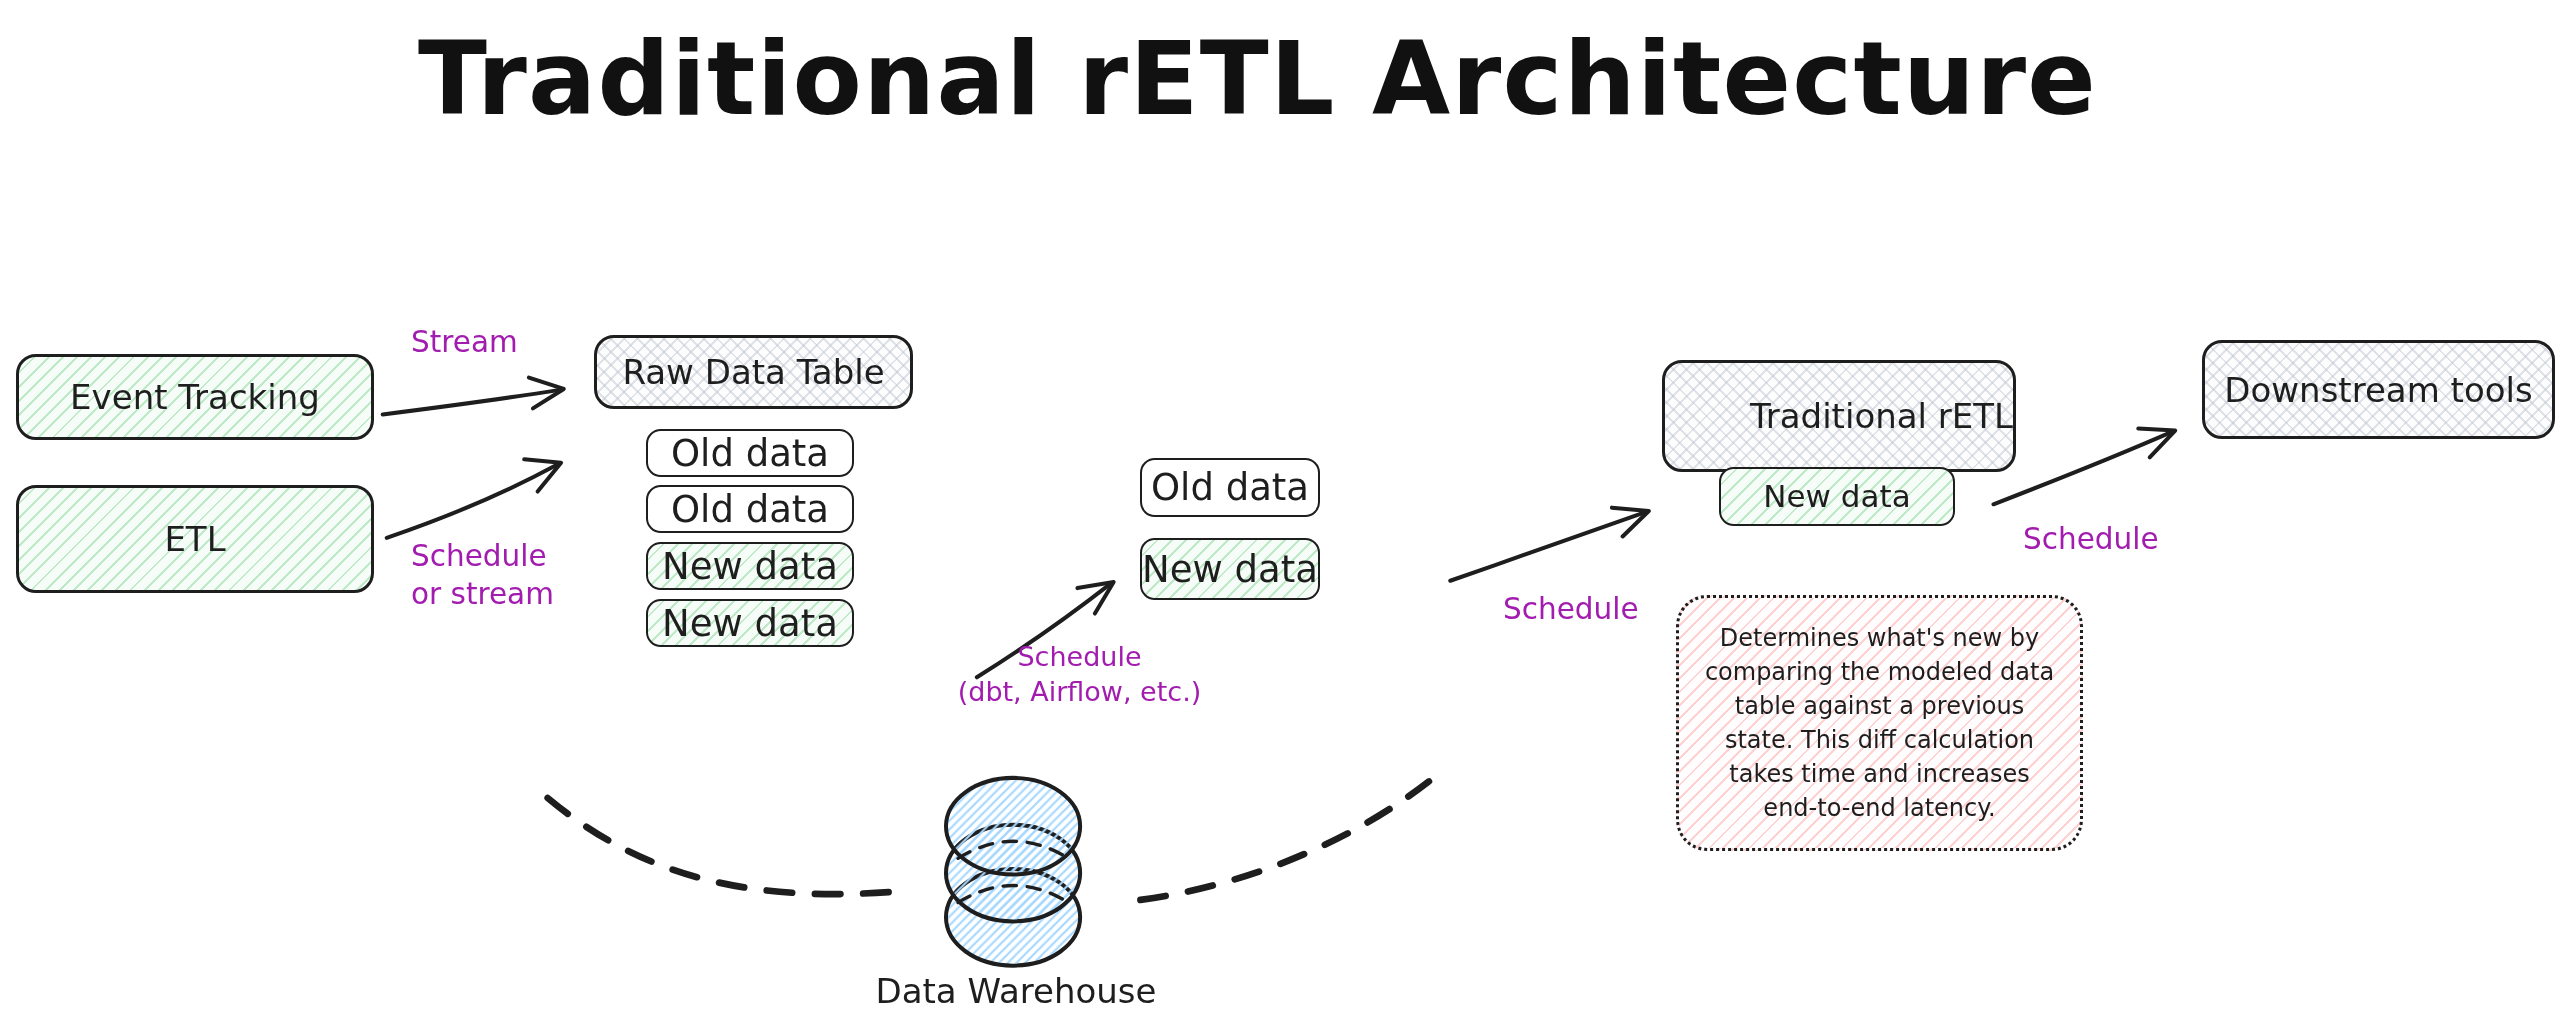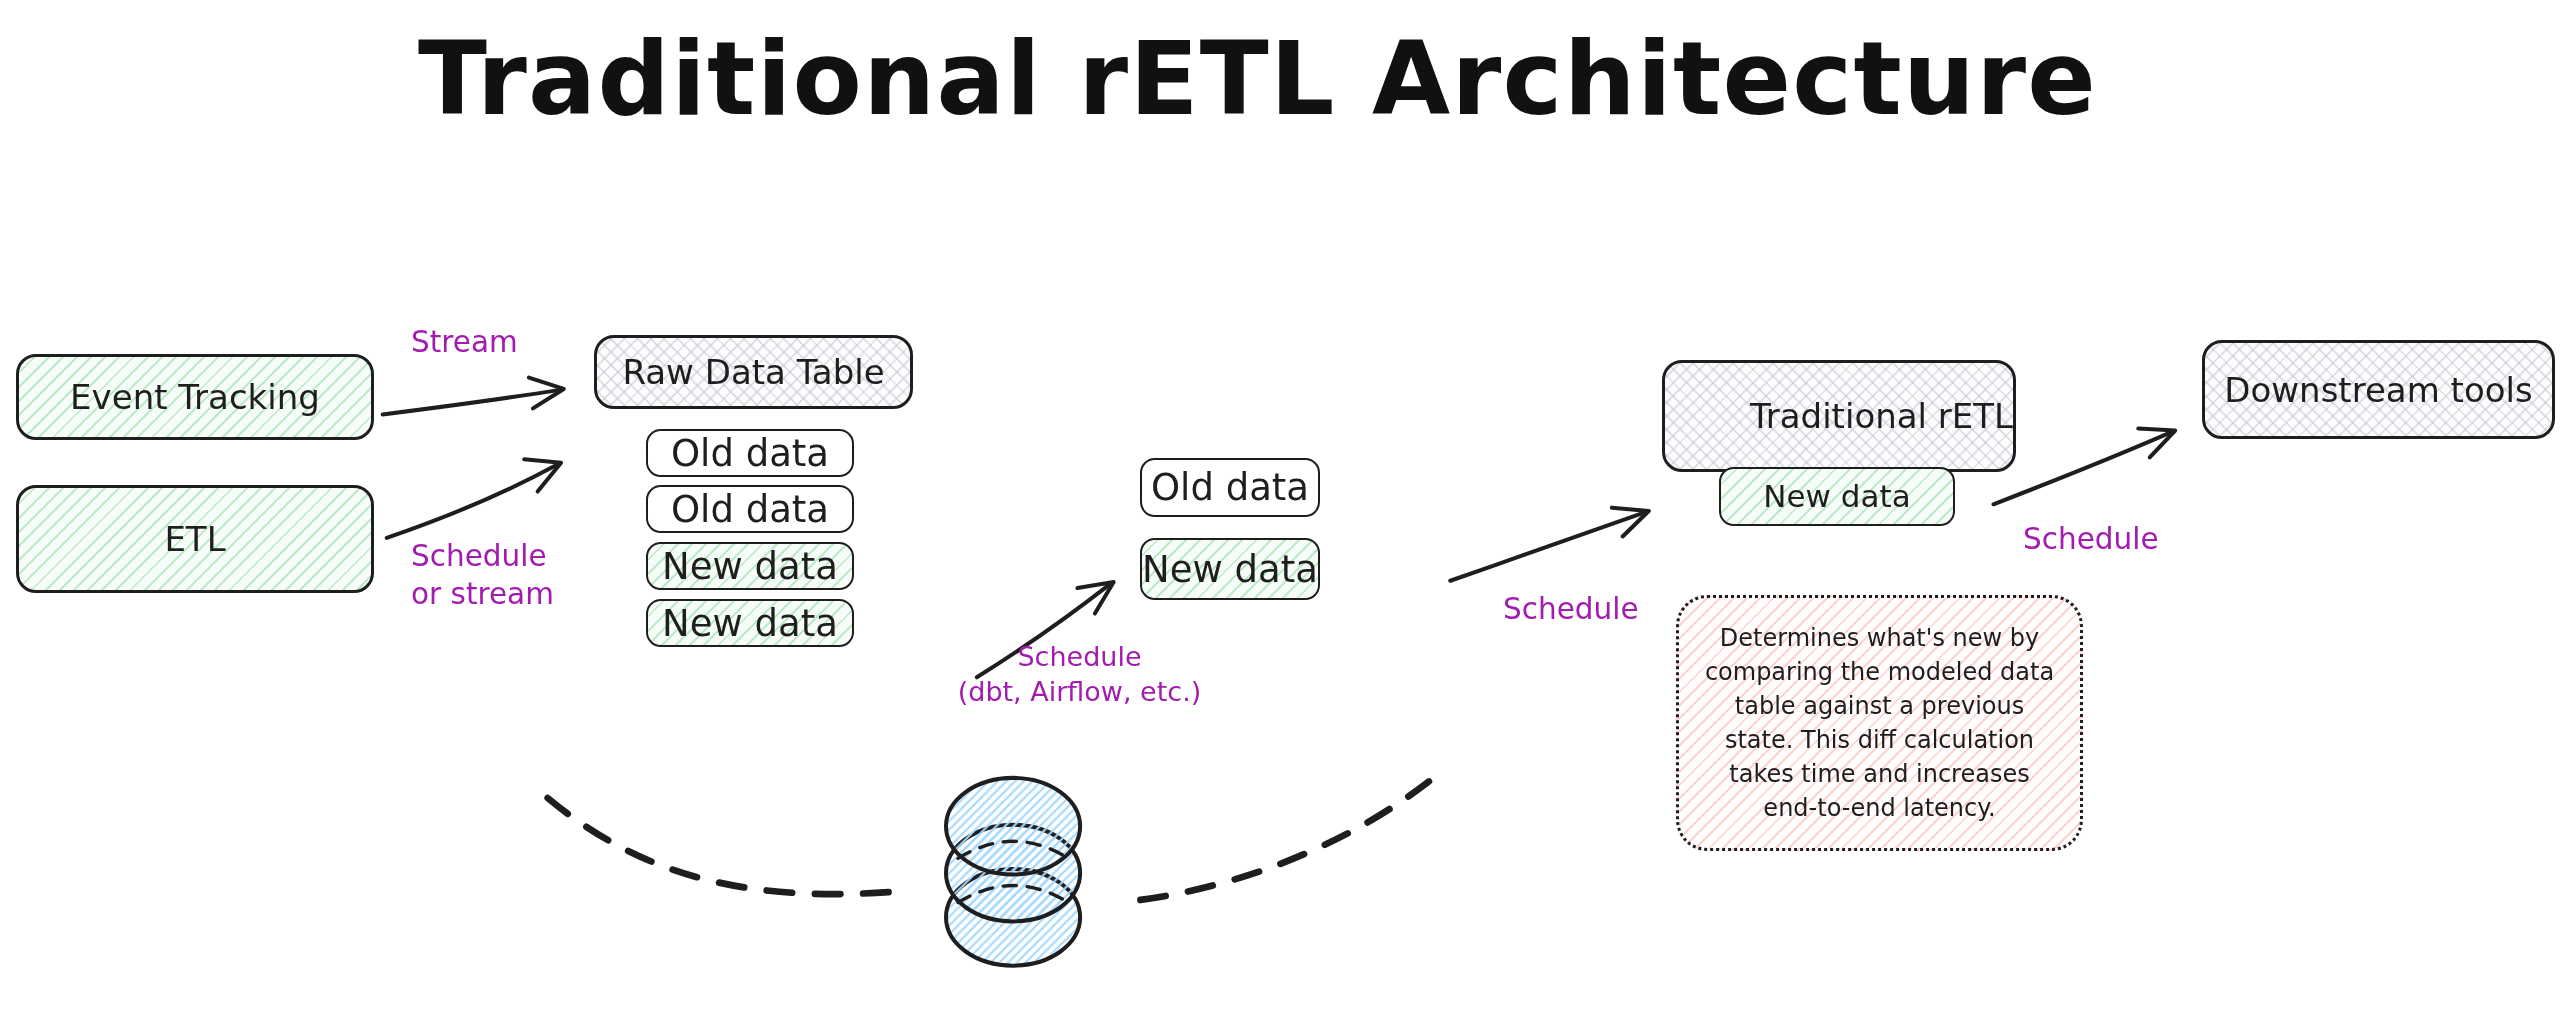--- a/index.html
+++ b/index.html
@@ -175,15 +175,16 @@
 
   <div class="note">
     <div>Determines what's new by</div>
     <div>comparing the modeled data</div>
     <div>table against a previous</div>
     <div>state. This diff calculation</div>
     <div>takes time and increases</div>
     <div>end-to-end latency.</div>
   </div>
 
+  <div class="warehouse-label">Data Warehouse</div>
 
 </div>
 
 
 </body></html>

